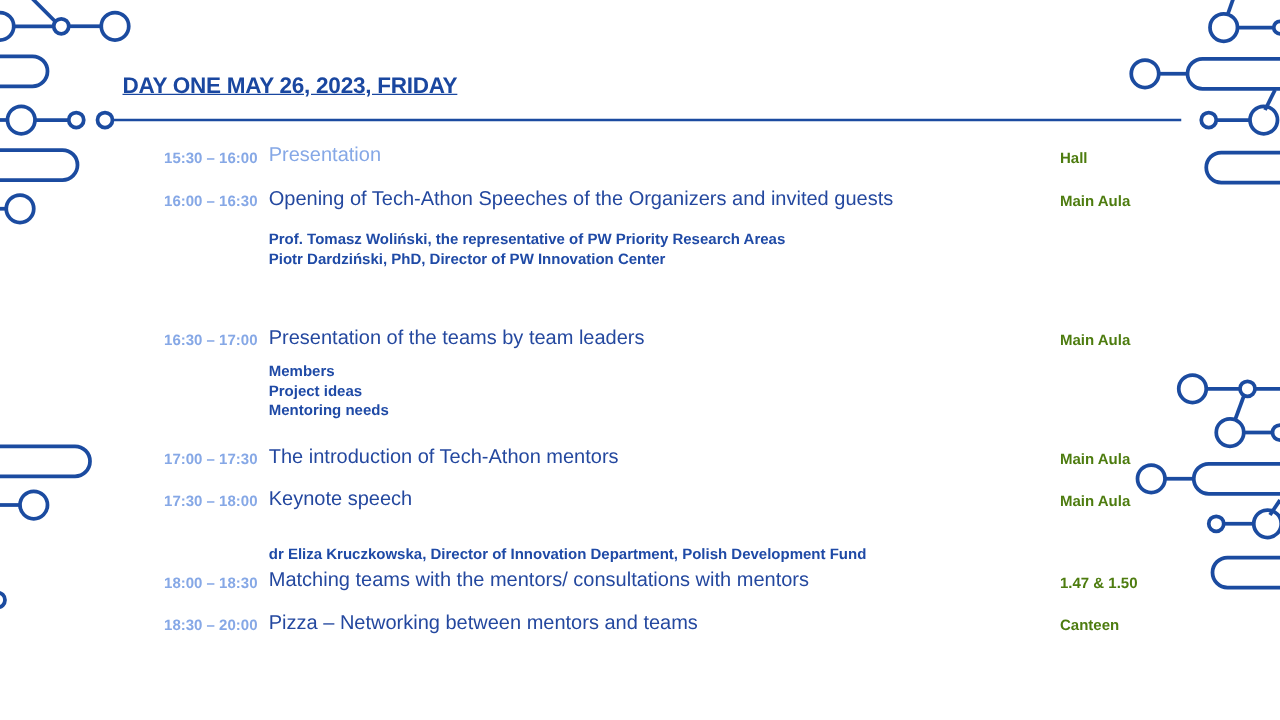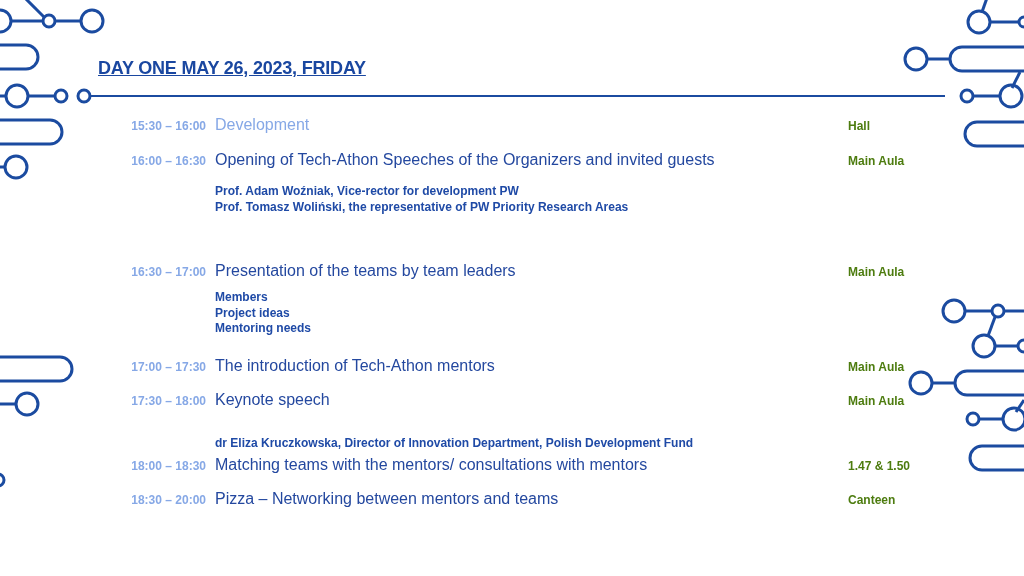--- a/index.html
+++ b/index.html
@@ -93,31 +93,31 @@
     <line x1="-5" y1="404" x2="16" y2="404"></line>
     <circle cx="27" cy="404" r="11"></circle>
     <circle cx="-2" cy="480" r="6"></circle>
   </g>
 </svg>
 
 <h1 class="title">DAY ONE MAY 26, 2023, FRIDAY</h1>
 
 <div class="row" style="top:116px;">
   <span class="time">15:30 – 16:00</span>
-  <span class="activity light">Development</span>
+  <span class="activity light">Presentation</span>
   <span class="location">Hall</span>
 </div>
 
 <div class="row" style="top:151px;">
   <span class="time">16:00 – 16:30</span>
   <span class="activity">Opening of Tech-Athon Speeches of the Organizers and invited guests</span>
   <span class="location">Main Aula</span>
   <div class="details" style="top:33px;">
-    <div>Prof. Adam Woźniak, Vice-rector for development  PW</div>
     <div>Prof. Tomasz Woliński,  the representative of PW Priority Research Areas</div>
+    <div>Piotr Dardziński, PhD, Director of  PW Innovation Center</div>
   </div>
 </div>
 
 <div class="row" style="top:262px;">
   <span class="time">16:30 – 17:00</span>
   <span class="activity">Presentation of the teams by team leaders</span>
   <span class="location">Main Aula</span>
   <div class="details" style="top:28px;">
     <div>Members</div>
     <div>Project ideas</div>

